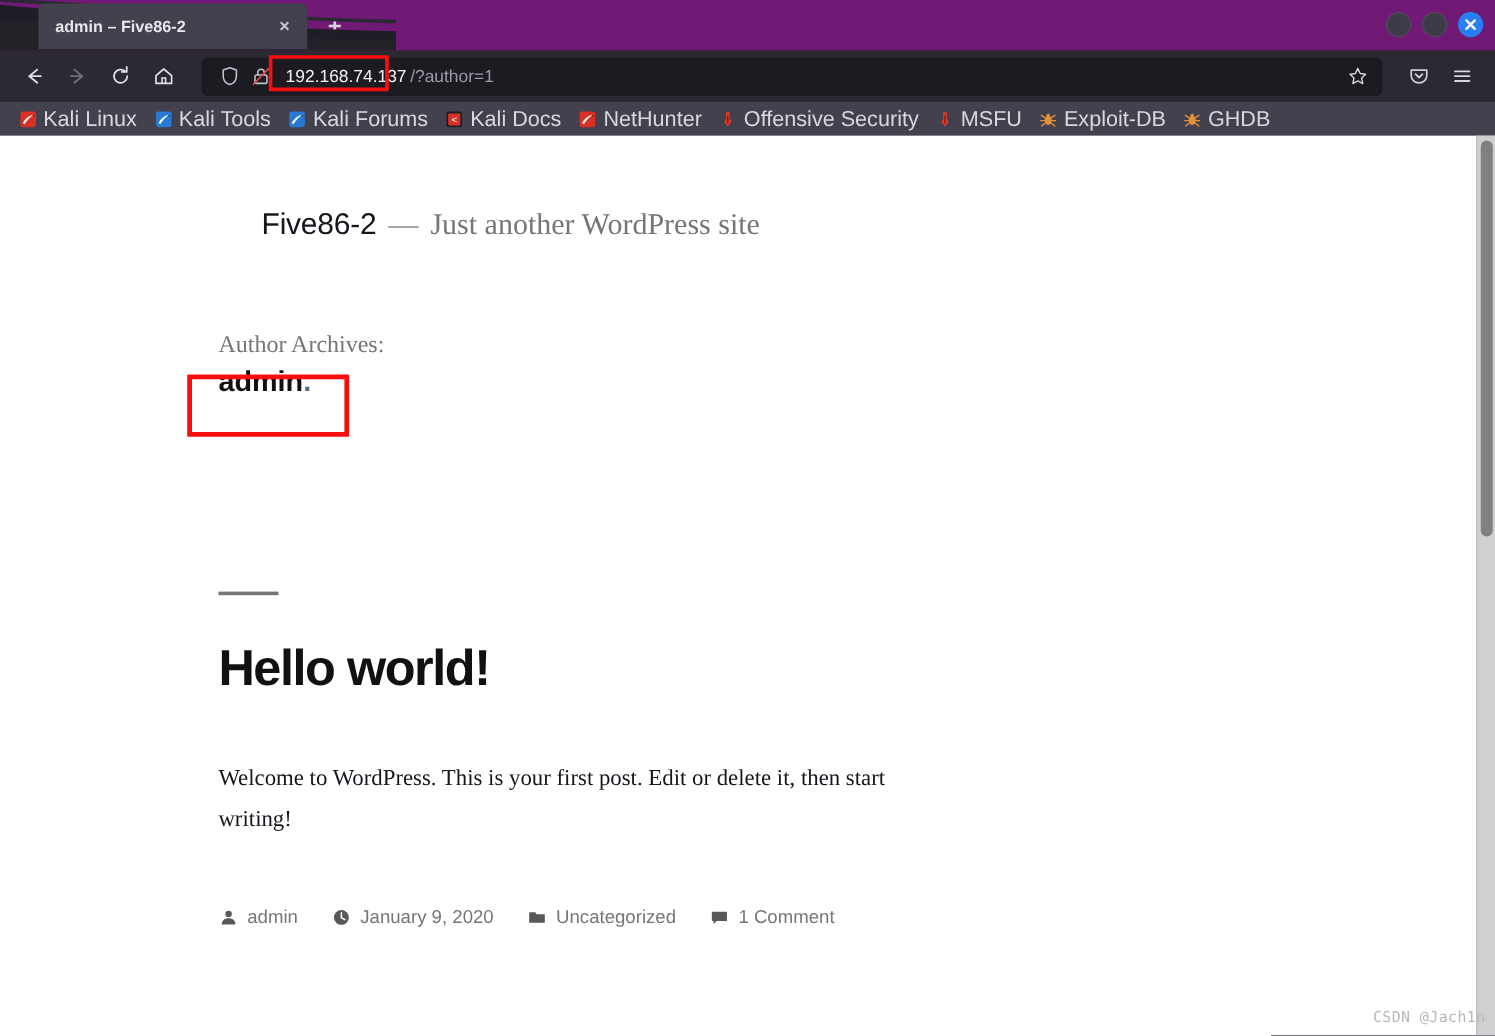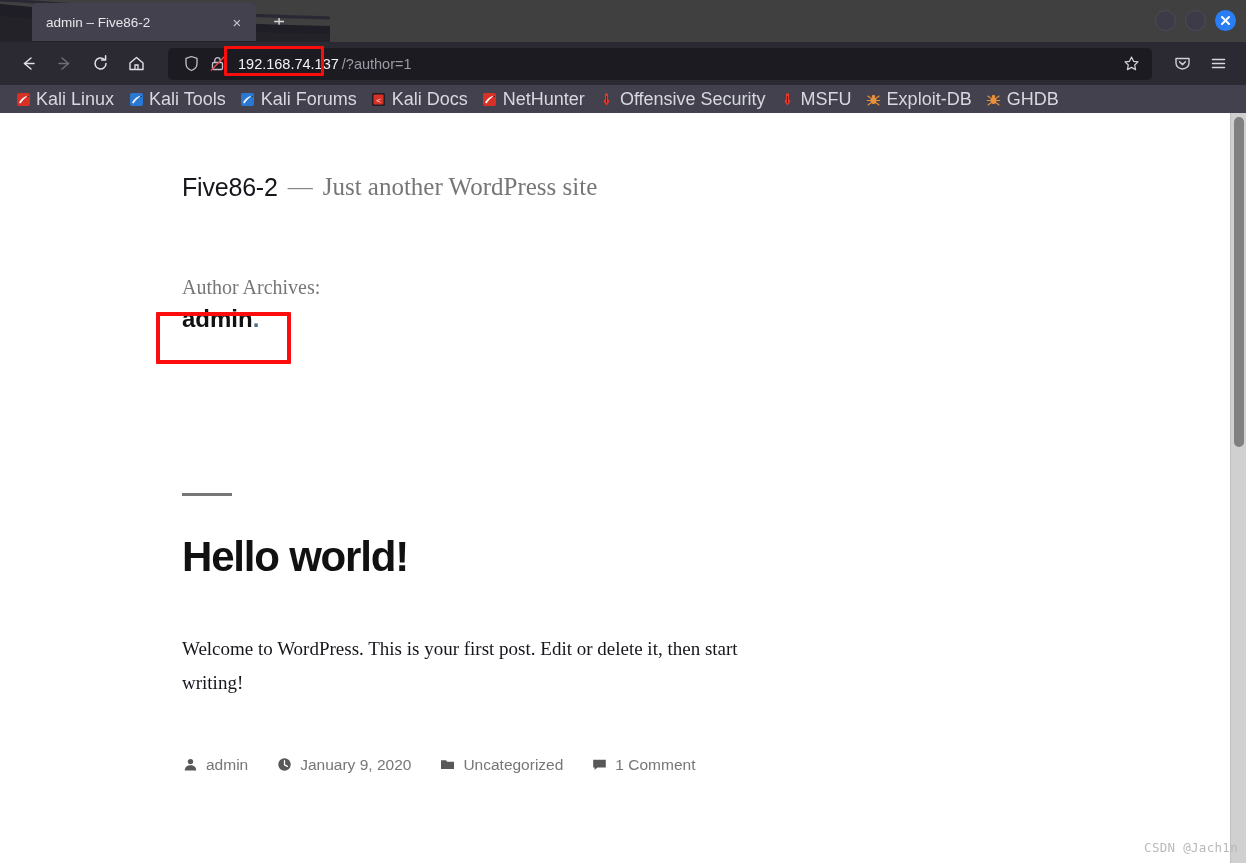--- a/index.html
+++ b/index.html
@@ -16,24 +16,25 @@
     position: relative;
     width: 1246px;
     height: 863px;
     overflow: hidden;
   }
 
   
   .tabbar {
     position: relative;
     height: 42px;
-    background: #404040;
+    background: #701a75;
     display: flex;
     align-items: flex-end;
     overflow: hidden;
+    font-weight: bold;
   }
   .tabbar-swoosh {
     position: absolute;
     left: 0; top: 0;
     width: 330px; height: 42px;
     pointer-events: none;
   }
   .tab {
     position: relative;
     margin-left: 32px;
@@ -205,23 +206,24 @@
   .page {
     padding-left: 182px;
     padding-right: 40px;
   }
 
   .site-header {
     padding-top: 60px;
   }
   .site-title-row {
     display: flex;
-    align-items: flex-start;
+    align-items: flex-end;
     gap: 0;
     font-size: 25px;
+    margin-left: 36px;
   }
   .site-title {
     color: #16161d;
     font-family: "Liberation Sans", sans-serif;
     font-weight: 400;
     font-size: 25px;
     letter-spacing: -0.2px;
   }
   .site-sep {
     color: #8a8a8a;

